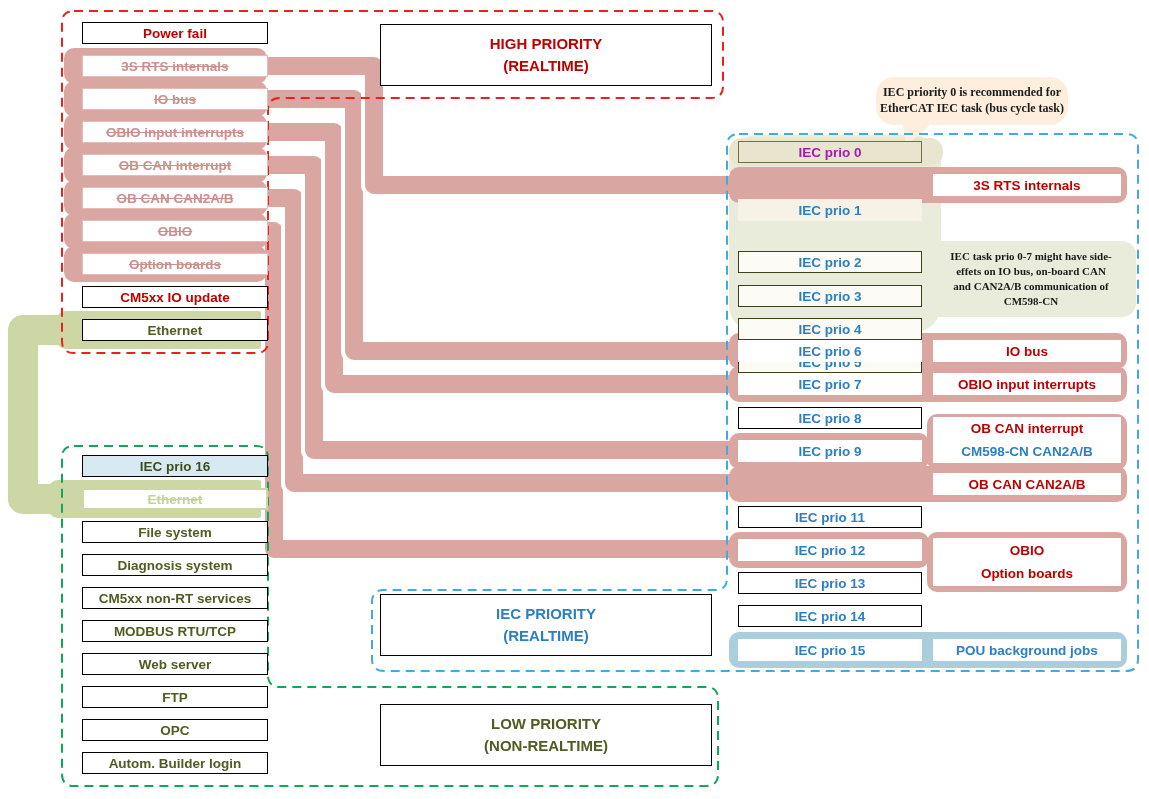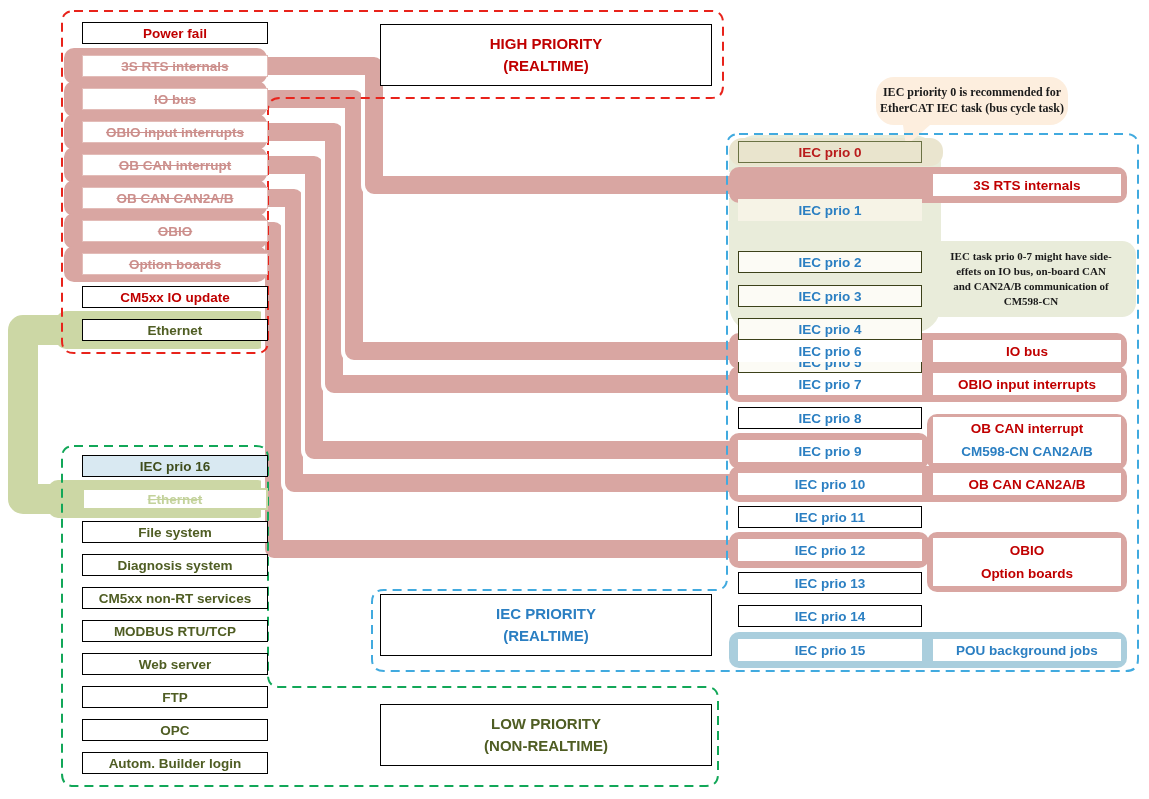--- a/index.html
+++ b/index.html
@@ -8,21 +8,21 @@
   #ribbons{position:absolute;left:0;top:0;}
   .bx{position:absolute;display:flex;align-items:center;justify-content:center;
       font-weight:bold;font-size:13.5px;white-space:nowrap;box-sizing:border-box;}
   .col-l{left:82px;width:186px;height:22px;}
   .col-r{left:738px;width:184px;height:22px;}
   .col-a{left:933px;width:188px;height:22px;}
   .bk{background:#fff;border:1.6px solid #000;}
   .red{color:#c00000;}
   .olive{color:#4f5d23;}
   .blue{color:#2b7fc2;}
-  .mblue{color:#b91c1c;}
+  .mblue{color:#a21caf;}
   .struck{background:#fff;border:1.6px solid #e3bcb8;color:#cc8f8c;text-decoration:line-through;}
   .prio0{background:#e9e4cd;border:1.2px solid #6b7244;}
   .prio1{background:#f6f3e6;border:none;margin-top:25px;}
   .prio25{background:#fcfbf5;border:1.2px solid #3c4119;margin-top:44px;}
   .onband{background:#fff;border:none;}
   .ice{background:#d9e9f2;border:1.6px solid #000;color:#3f4d1c;}
   .greenstruck{background:#fff;border:2px solid #ccd7a5;color:#c3d29b;text-decoration:line-through;}
   .bigbox{left:380px;width:332px;height:62px;background:#fff;border:1.6px solid #000;
           flex-direction:column;font-size:15px;line-height:1.45;}
   .note{position:absolute;display:flex;flex-direction:column;align-items:center;justify-content:center;
@@ -119,21 +119,20 @@
   <div class="bx col-r prio0 mblue" style="top:141px">IEC prio 0</div>
   <div class="bx col-r prio1 blue" style="top:174px">IEC prio 1</div>
   <div class="bx col-r prio25 blue" style="top:207px">IEC prio 2</div>
   <div class="bx col-r prio25 blue" style="top:241px">IEC prio 3</div>
   <div class="bx col-r prio25 blue" style="top:274px">IEC prio 4</div>
   <div class="bx col-r prio25 blue" style="top:307px">IEC prio 5</div>
   <div class="bx col-r onband blue" style="top:340px">IEC prio 6</div>
   <div class="bx col-r onband blue" style="top:373px">IEC prio 7</div>
   <div class="bx col-r bk blue" style="top:407px">IEC prio 8</div>
   <div class="bx col-r onband blue" style="top:440px">IEC prio 9</div>
-  <div class="bx col-r onband blue" style="top:473px">IEC prio 10</div>
   <div class="bx col-r bk blue" style="top:506px">IEC prio 11</div>
   <div class="bx col-r onband blue" style="top:539px">IEC prio 12</div>
   <div class="bx col-r bk blue" style="top:572px">IEC prio 13</div>
   <div class="bx col-r bk blue" style="top:605px">IEC prio 14</div>
   <div class="bx col-r onband blue" style="top:639px">IEC prio 15</div>
 
   <div class="bx col-a onband red" style="top:174px">3S RTS internals</div>
   <div class="bx col-a onband red" style="top:340px">IO bus</div>
   <div class="bx col-a onband red" style="top:373px">OBIO input interrupts</div>
   <div class="blob2" style="top:417px;height:46px">

